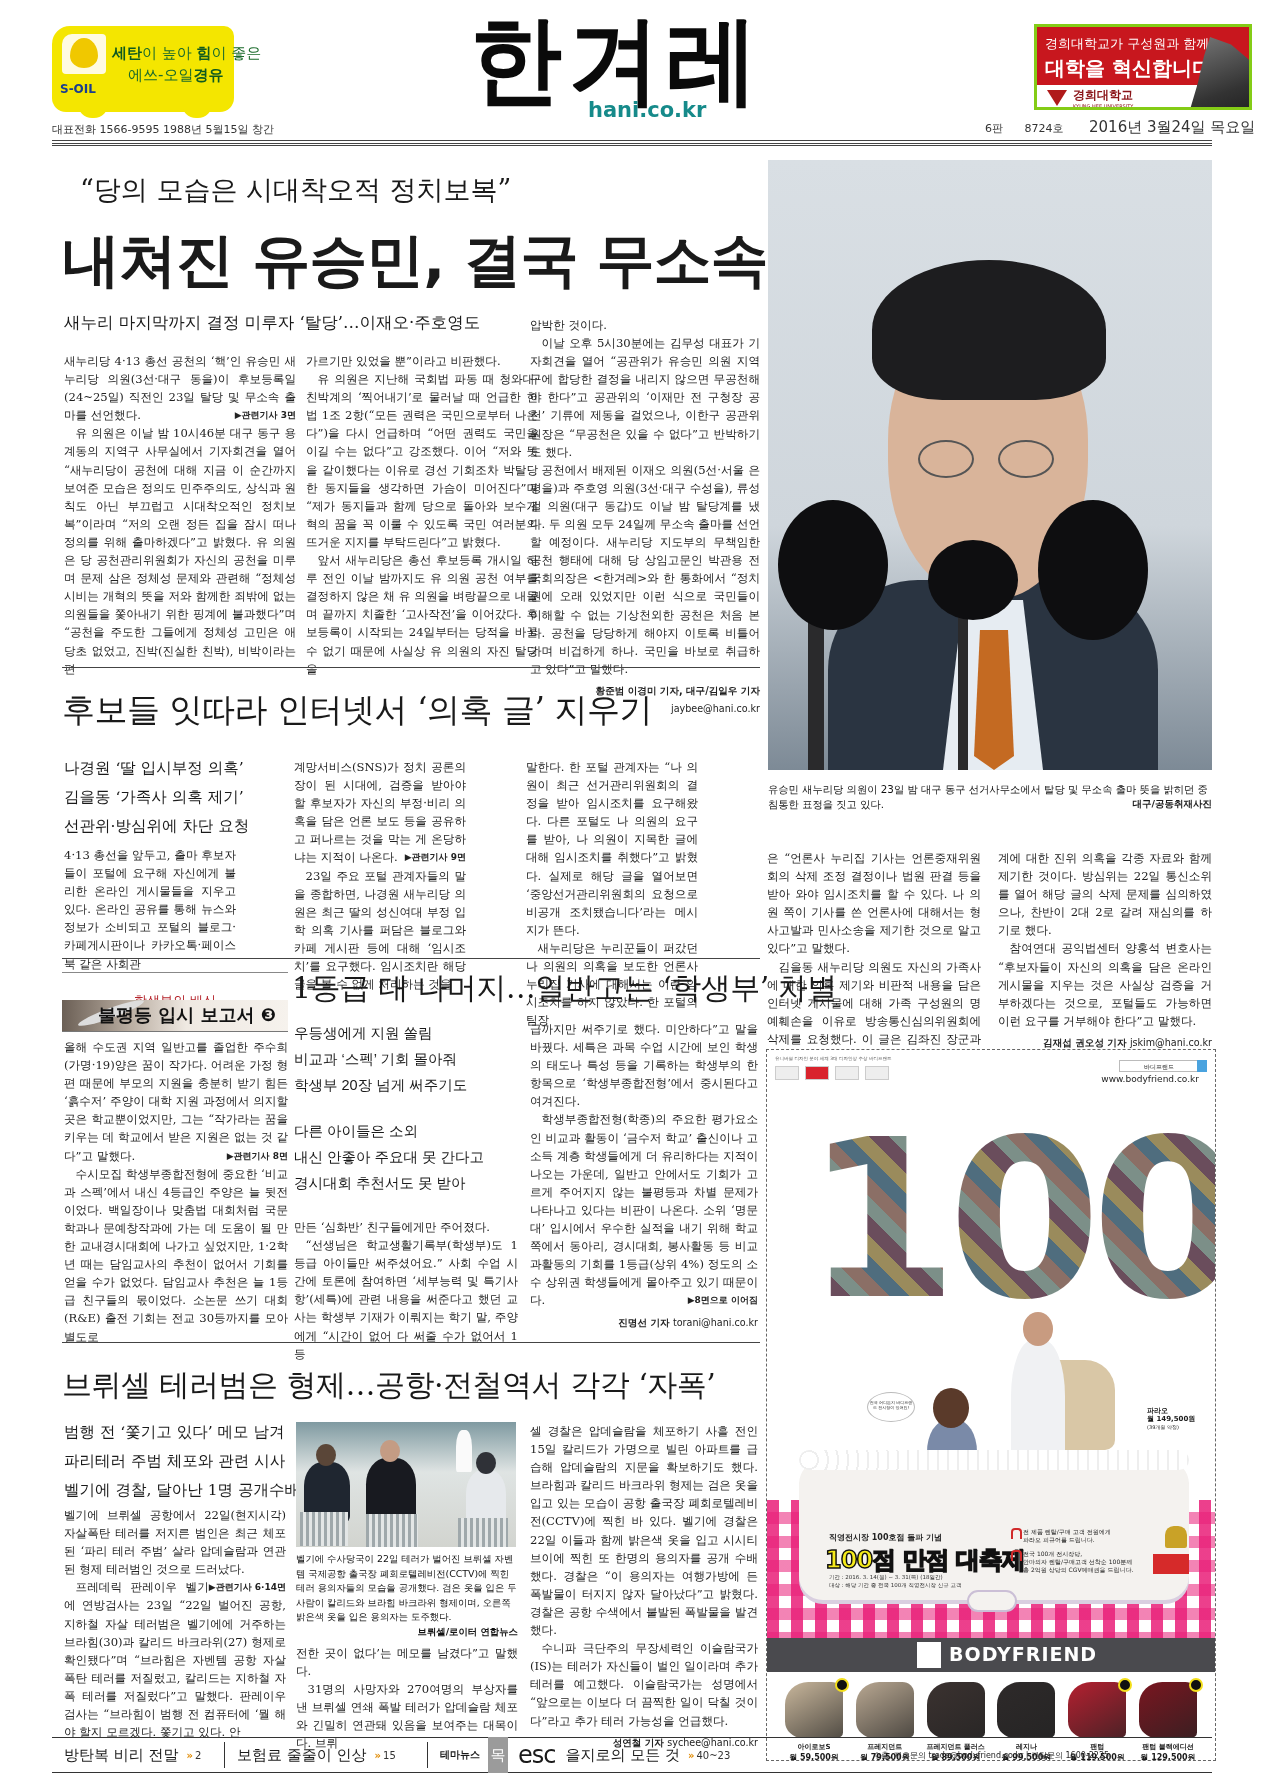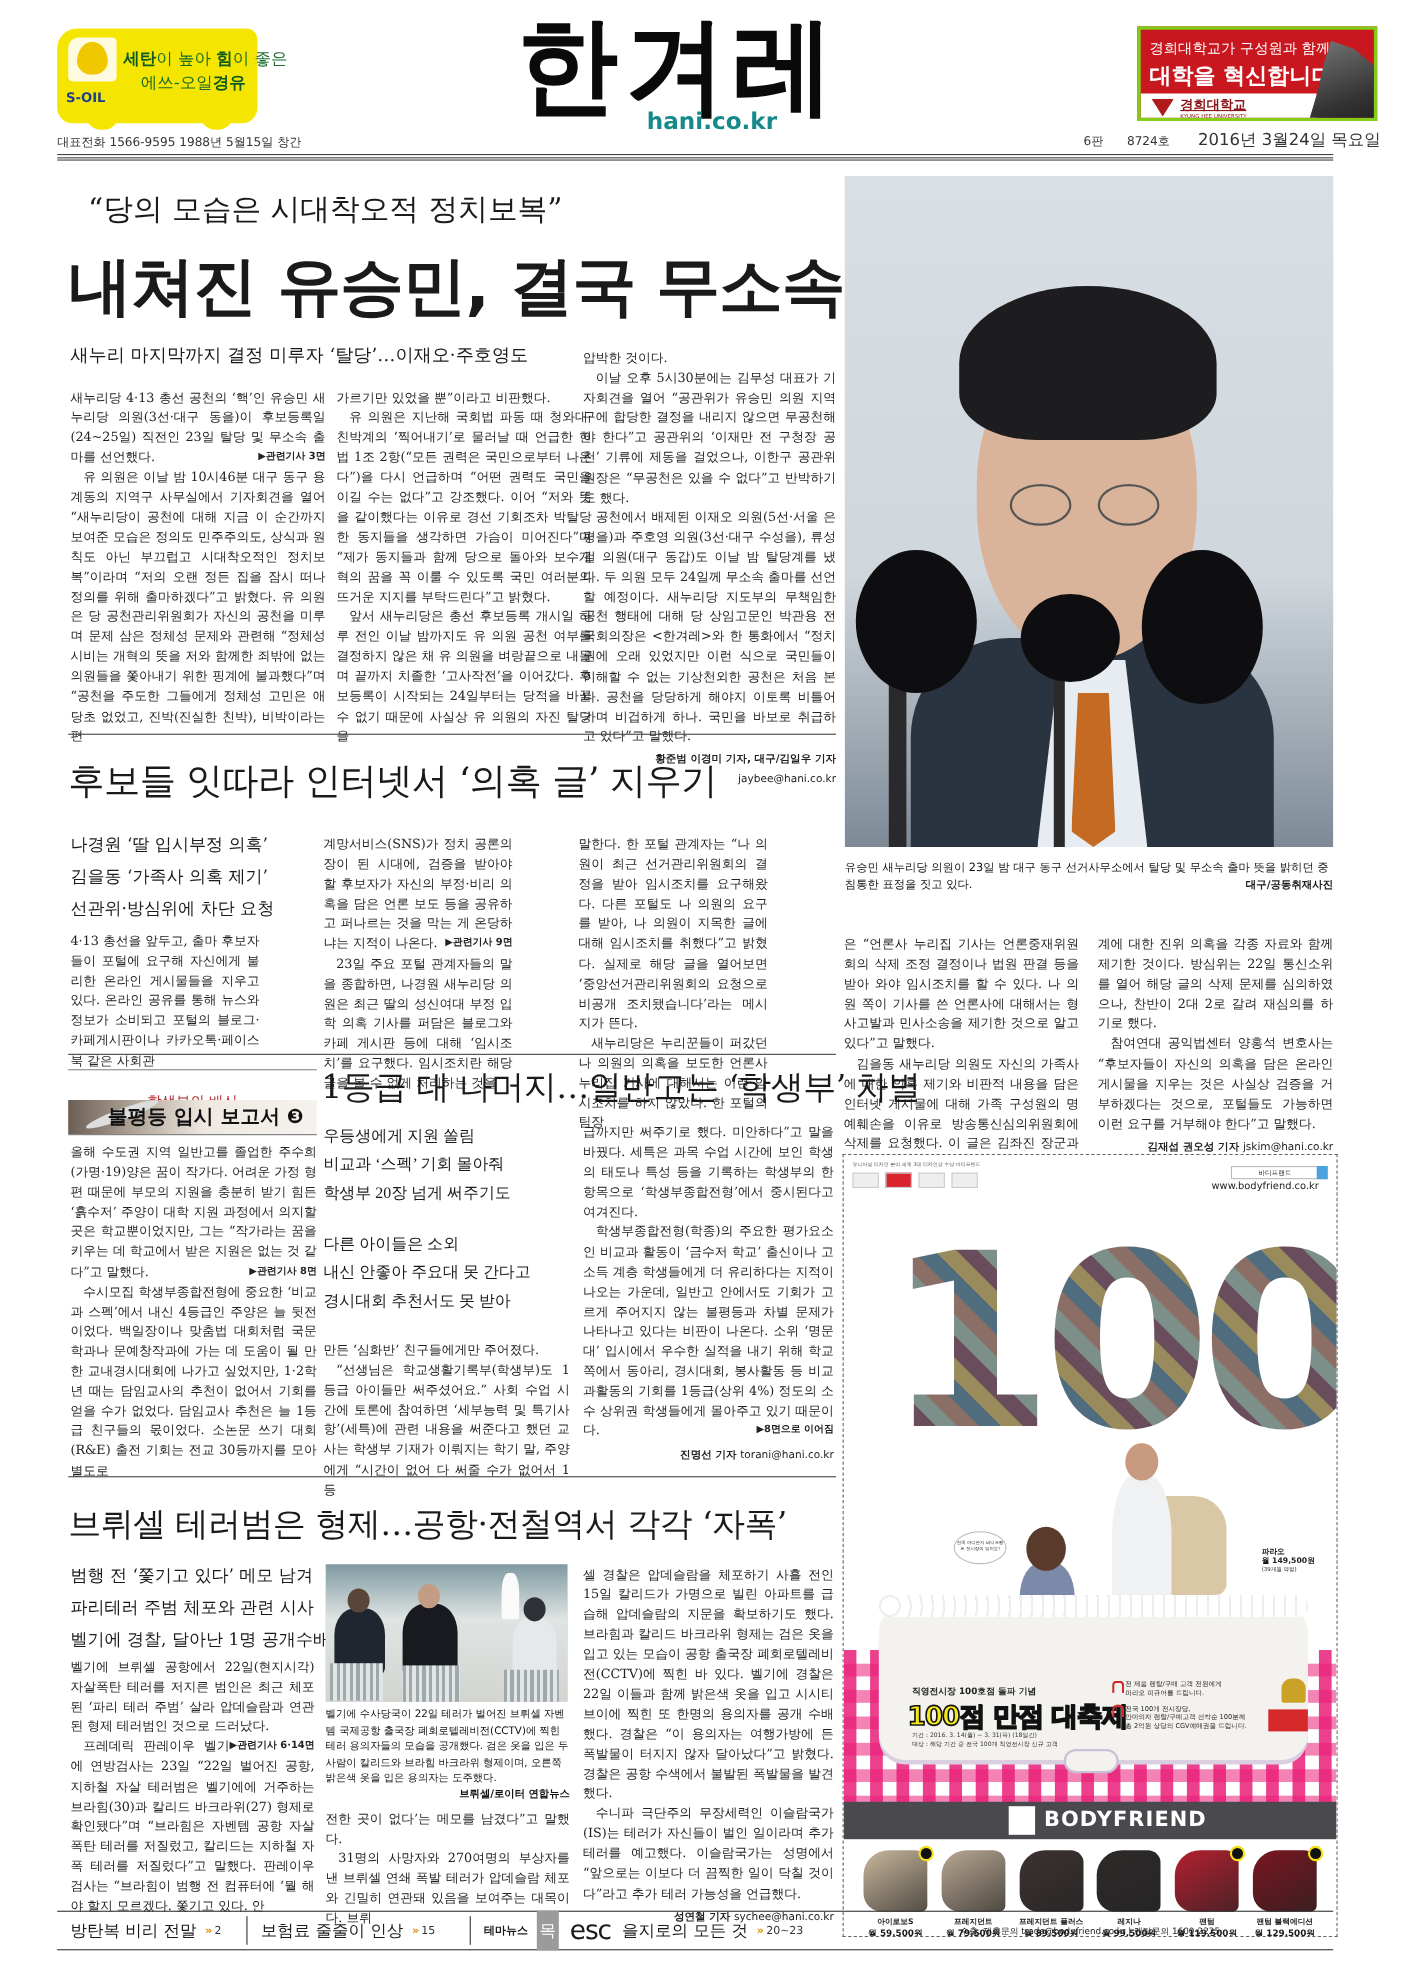--- a/index.html
+++ b/index.html
@@ -1,40 +1,40 @@
 <!DOCTYPE html>
 <html><head>
 <meta charset="utf-8">
 <style>
   * { box-sizing: border-box; margin: 0; padding: 0; }
   html, body { width: 1280px; height: 1790px; background: #ffffff; overflow: hidden; }
   body { font-family: "DejaVu Serif", serif; color: #1a1a1a; position: relative; }
   .abs { position: absolute; }
-  .sans { font-family: Liberation Serif, serif; }
+  .sans { font-family: Liberation Sans, sans-serif; }
   .serif { font-family: "DejaVu Serif", "Liberation Serif", serif; }
 
   
   .ad-soil { left: 52px; top: 26px; width: 182px; height: 86px; background: #f4e600; border-radius: 18px 10px 14px 14px; }
   .ad-soil .win { position: absolute; left: 10px; top: 8px; width: 44px; height: 40px; background: #fffbe0; border-radius: 10px 4px 4px 4px; }
   .ad-soil .drop { position: absolute; left: 18px; top: 12px; width: 28px; height: 30px; background: #f0c800; border-radius: 50% 50% 50% 50% / 60% 60% 40% 40%; }
   .ad-soil .brand { position: absolute; left: 8px; top: 56px; font-size: 12px; font-weight: bold; color: #1a3d8f; font-family: "DejaVu Sans", sans-serif; }
   .ad-soil .l1 { position: absolute; left: 60px; top: 18px; font-size: 15px; color: #1b6b2b; font-family: "DejaVu Sans", sans-serif; white-space: nowrap; }
   .ad-soil .l2 { position: absolute; left: 76px; top: 40px; font-size: 15px; color: #1b6b2b; font-family: "DejaVu Sans", sans-serif; white-space: nowrap; }
   .ad-soil b { color: #0f5a1f; }
   .ad-soil .wheel { position: absolute; bottom: -6px; width: 30px; height: 14px; background: #f4e600; border-radius: 0 0 15px 15px; }
 
   .logo { left: 470px; top: 10px; width: 330px; height: 100px; font-family: "DejaVu Sans", sans-serif; font-weight: 900; font-size: 92px; letter-spacing: 6px; line-height: 100px; color: #0a0a0a; white-space: nowrap; transform: scaleY(1.05); }
   .logo-url { left: 588px; top: 98px; font-size: 21px; font-weight: bold; color: #168a8a; font-family: "DejaVu Sans", sans-serif; }
 
   .ad-khu { left: 1034px; top: 24px; width: 218px; height: 86px; background: #c8171e; overflow: hidden; border: 3px solid #84cc16; }
   .ad-khu .t1 { position: absolute; left: 8px; top: 8px; font-size: 13px; color: #fff; font-family: "DejaVu Sans", sans-serif; white-space: nowrap; }
   .ad-khu .t2 { position: absolute; left: 8px; top: 28px; font-size: 20px; font-weight: bold; color: #fff; font-family: "DejaVu Sans", sans-serif; white-space: nowrap; }
   .ad-khu .bar { position: absolute; left: 0; top: 58px; width: 160px; height: 28px; background: #fff; }
   .ad-khu .emb { position: absolute; left: 10px; top: 63px; width: 20px; height: 16px; background: #b01a1a; clip-path: polygon(0 0,100% 0,50% 100%); }
-  .ad-khu .name { position: absolute; left: 36px; top: 60px; font-size: 12px; font-weight: bold; color: #8a1418; font-family: "DejaVu Sans", sans-serif; text-decoration: underline; }
+  .ad-khu .name { position: absolute; left: 36px; top: 60px; font-size: 12px; font-weight: bold; color: #8a1418; font-family: "DejaVu Sans", sans-serif; }
   .ad-khu .sub { position: absolute; left: 36px; top: 76px; font-size: 5px; color: #8a1418; font-family: "DejaVu Sans", sans-serif; }
   .ad-khu .lion { position: absolute; right: 0; top: 10px; width: 60px; height: 76px; background: linear-gradient(160deg,#777,#333 70%,#222); clip-path: polygon(35% 0,70% 10%,100% 30%,100% 100%,0 100%,15% 60%,25% 25%); }
 
   .meta-left { left: 52px; top: 122px; font-size: 11px; font-family: "DejaVu Sans", sans-serif; color: #333; white-space: nowrap; }
   .meta-right { left: 985px; top: 118px; font-size: 11px; font-family: "DejaVu Sans", sans-serif; color: #333; white-space: nowrap; }
   .meta-right .date { font-size: 15px; margin-left: 22px; }
   .rule-top { left: 52px; top: 140px; width: 1160px; height: 6px; border-top: 1px solid #444; border-bottom: 1px solid #444; }
   .rule-top::after { content: ""; position: absolute; left: 0; top: 2px; width: 100%; height: 0; border-top: 1px solid #444; }
 
   
@@ -391,15 +391,15 @@
   <div class="cell" style="width:202px;">
     <span class="t serif">보험료 줄줄이 인상</span>
     <span class="pg"><b>»</b><span>15</span></span>
   </div>
   <div class="sep"></div>
   <div class="cell" style="padding-right:0;">
     <span class="theme">테마뉴스</span>
     <span class="mok">목</span>
     <span class="esc">esc</span>
     <span class="t serif">을지로의 모든 것</span>
-    <span class="pg"><b>»</b><span>20~23</span></span>
+    <span class="pg"><b>»</b><span>40~23</span></span>
   </div>
 </div>
 
 </body></html>

